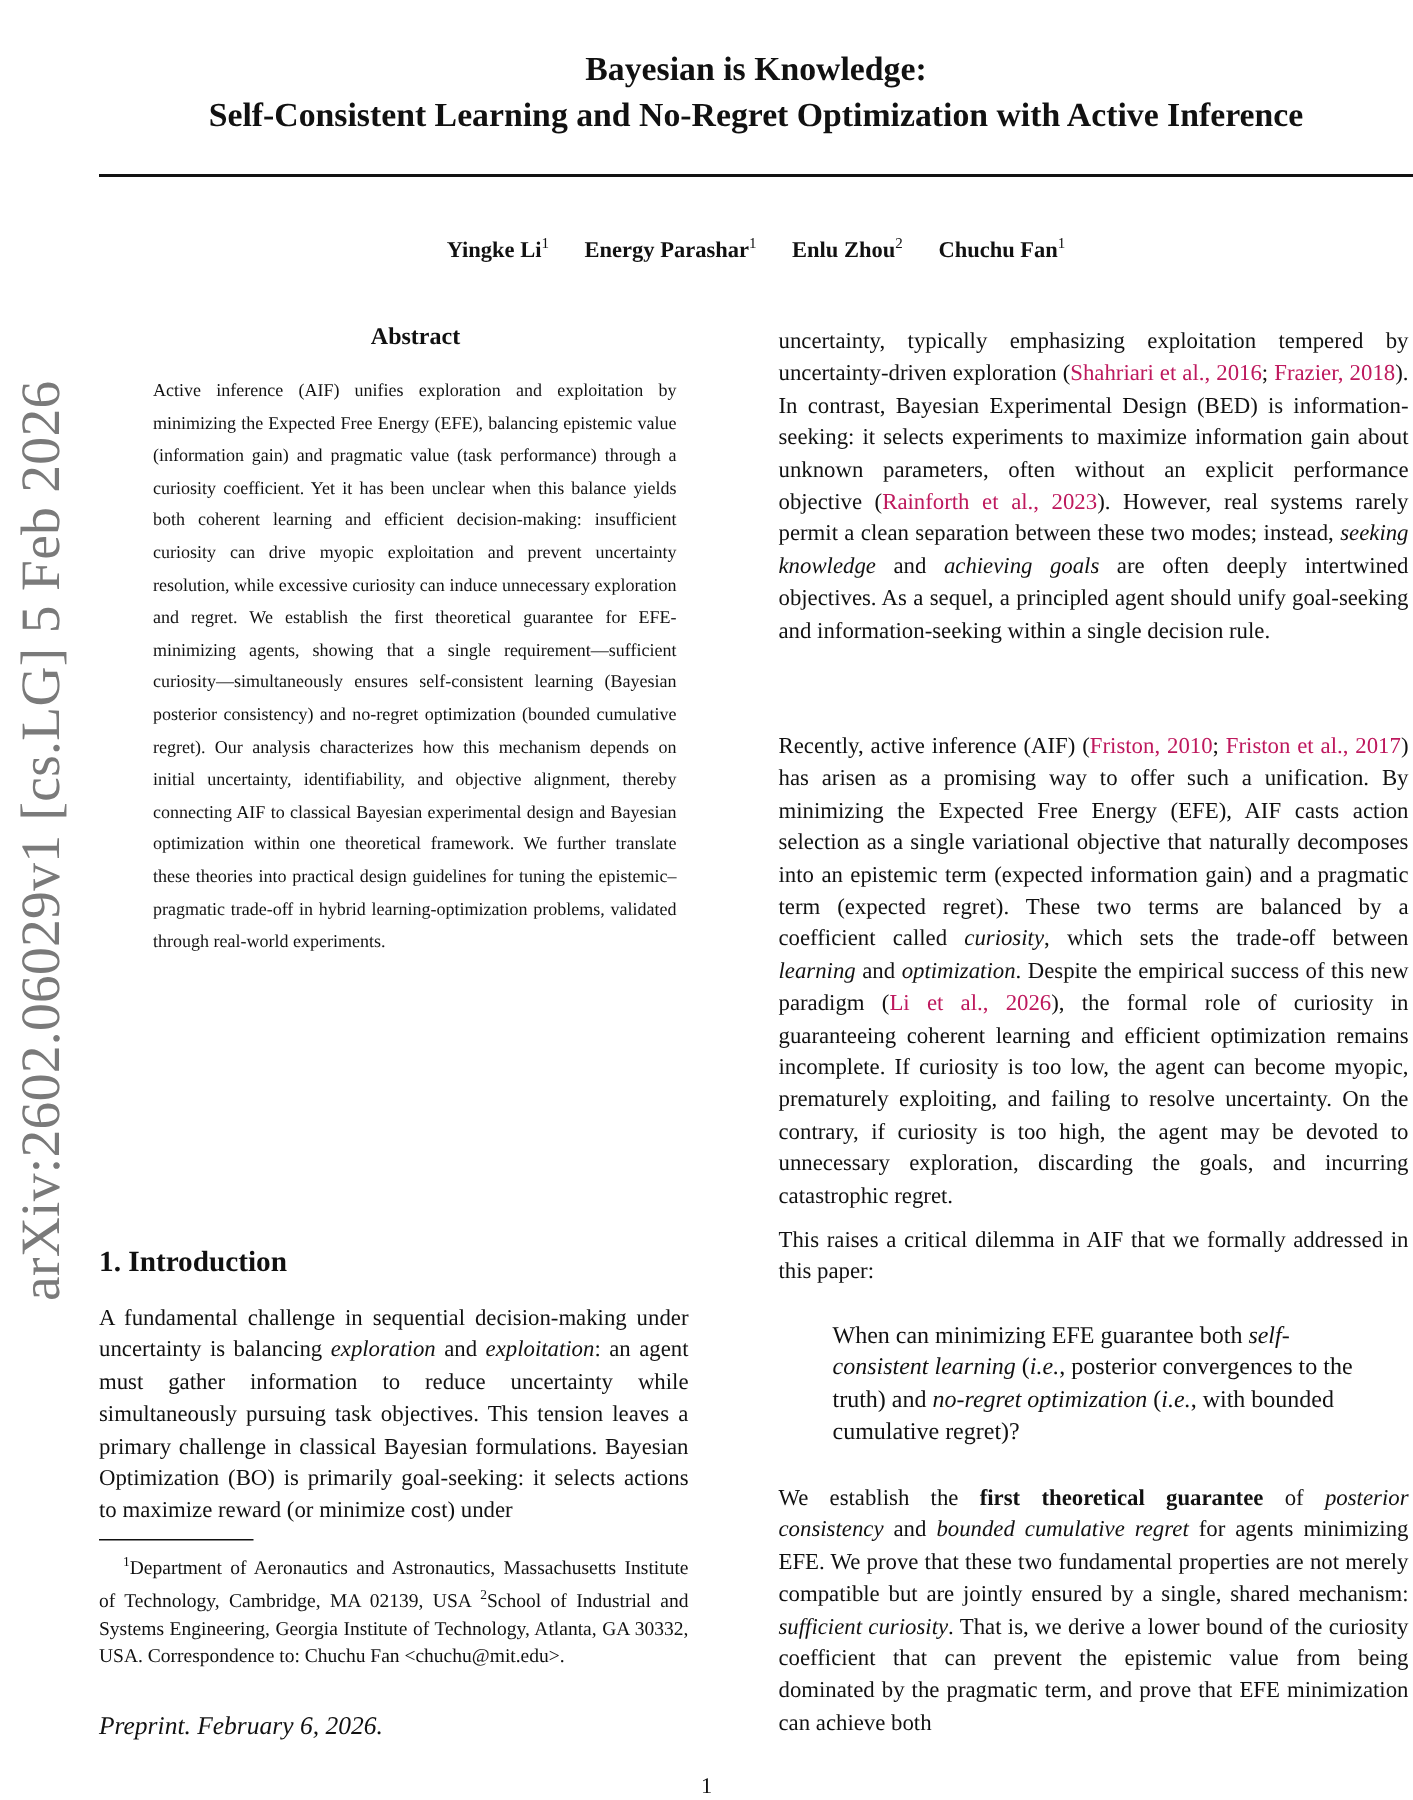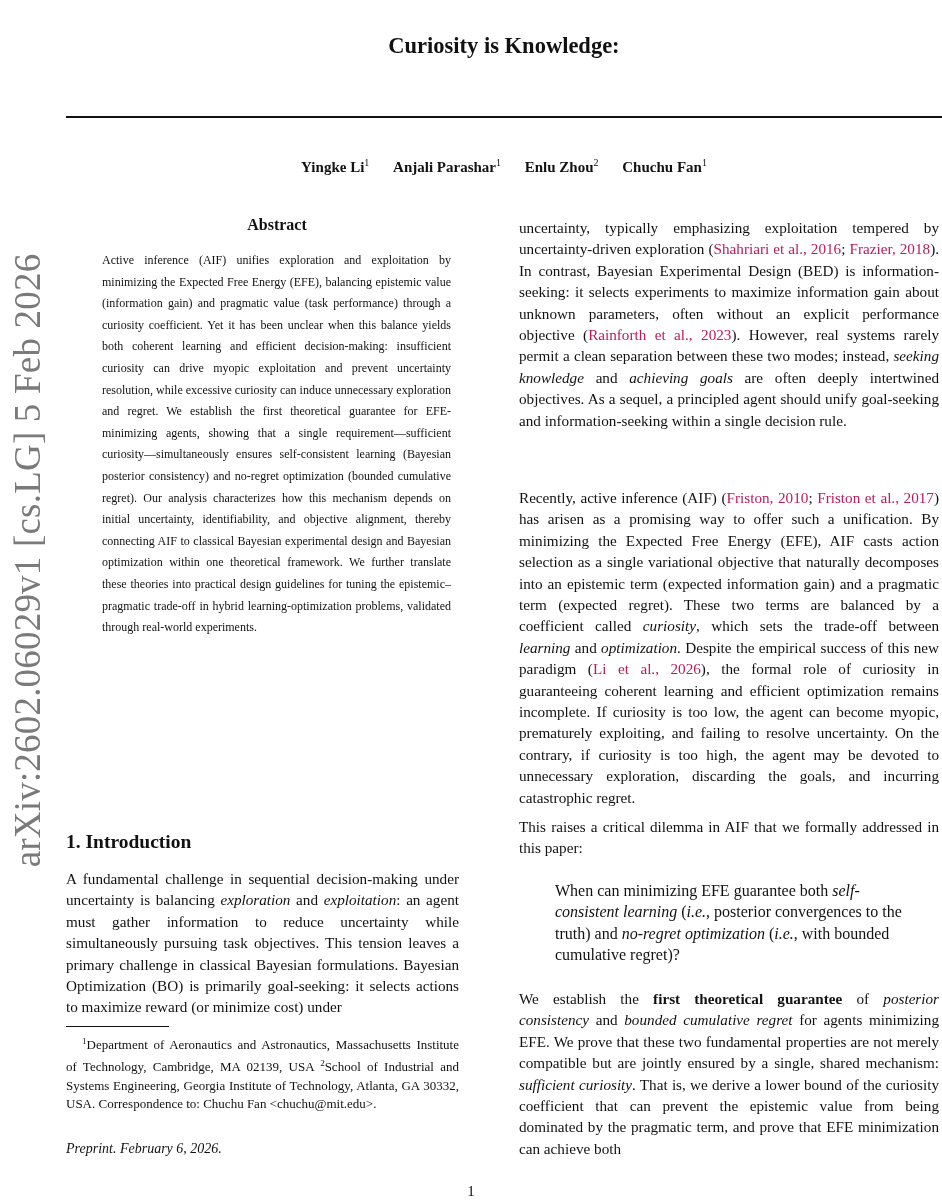--- a/index.html
+++ b/index.html
@@ -23,46 +23,47 @@
          font-weight: bold; font-size: 16px; }
   .abstract { position: absolute; left: 102px; width: 349px; top: 250px; font-size: 12px;
          line-height: 21.6px; text-align: justify; }
   .sec-head { position: absolute; left: 66px; top: 831px; font-weight: bold; font-size: 19.5px; text-align: right; }
   .intro-left { top: 868px; }
   .fn-rule { position: absolute; left: 66px; top: 1026px; width: 103px; height: 1px; background: #111; }
   .footnote { position: absolute; left: 66px; width: 393px; top: 1032px; font-size: 13px;
          line-height: 18px; text-align: justify; }
   .footnote .indent { display: inline-block; width: 16px; }
   .footnote sup { font-size: 9px; }
-  .preprint { position: absolute; left: 66px; top: 1141px; font-size: 14px; font-style: italic; }
+  .preprint { position: absolute; left: 66px; top: 1141px; font-size: 17px; font-style: italic; }
   .page-num { position: absolute; left: 0; width: 942px; top: 1183px; text-align: center; font-size: 15px; }
   .cite { color: #be185d; }
   p { margin: 0; }
   .r1 { top: 217px; }
   .r2 { top: 487px; }
   .r3 { top: 816px; }
   .question { position: absolute; left: 555px; width: 352px; top: 880px; font-size: 16px;
          line-height: 21.4px; text-align: left; }
   .r4 { top: 988px; }
 </style>
 </head>
 <body>
 
 <div class="arxiv-stamp">
   <span>arXiv:2602.06029v1  [cs.LG]  5 Feb 2026</span>
 </div>
 
 <div class="title">
-  <div>Curiosity is Knowledge:</div>
+  <div>Bayesian is Knowledge:</div>
+  <div>Self-Consistent Learning and No-Regret Optimization with Active Inference</div>
 </div>
 <div class="rule"></div>
 
 <div class="authors">
   <span class="a"><span>Yingke Li</span><sup>1</sup></span>
-  <span class="a"><span>Anjali Parashar</span><sup>1</sup></span>
+  <span class="a"><span>Energy Parashar</span><sup>1</sup></span>
   <span class="a"><span>Enlu Zhou</span><sup>2</sup></span>
   <span class="a"><span>Chuchu Fan</span><sup>1</sup></span>
 </div>
 
 <div class="abstract-head">Abstract</div>
 <div class="abstract">Active inference (AIF) unifies exploration and exploitation by minimizing the Expected Free Energy (EFE), balancing epistemic value (information gain) and pragmatic value (task performance) through a curiosity coefficient. Yet it has been unclear when this balance yields both coherent learning and efficient decision-making: insufficient curiosity can drive myopic exploitation and prevent uncertainty resolution, while excessive curiosity can induce unnecessary exploration and regret. We establish the first theoretical guarantee for EFE-minimizing agents, showing that a single requirement—sufficient curiosity—simultaneously ensures self-consistent learning (Bayesian posterior consistency) and no-regret optimization (bounded cumulative regret). Our analysis characterizes how this mechanism depends on initial uncertainty, identifiability, and objective alignment, thereby connecting AIF to classical Bayesian experimental design and Bayesian optimization within one theoretical framework. We further translate these theories into practical design guidelines for tuning the epistemic–pragmatic trade-off in hybrid learning-optimization problems, validated through real-world experiments.</div>
 
 <div class="sec-head">1. Introduction</div>
 
 <div class="col left intro-left">

